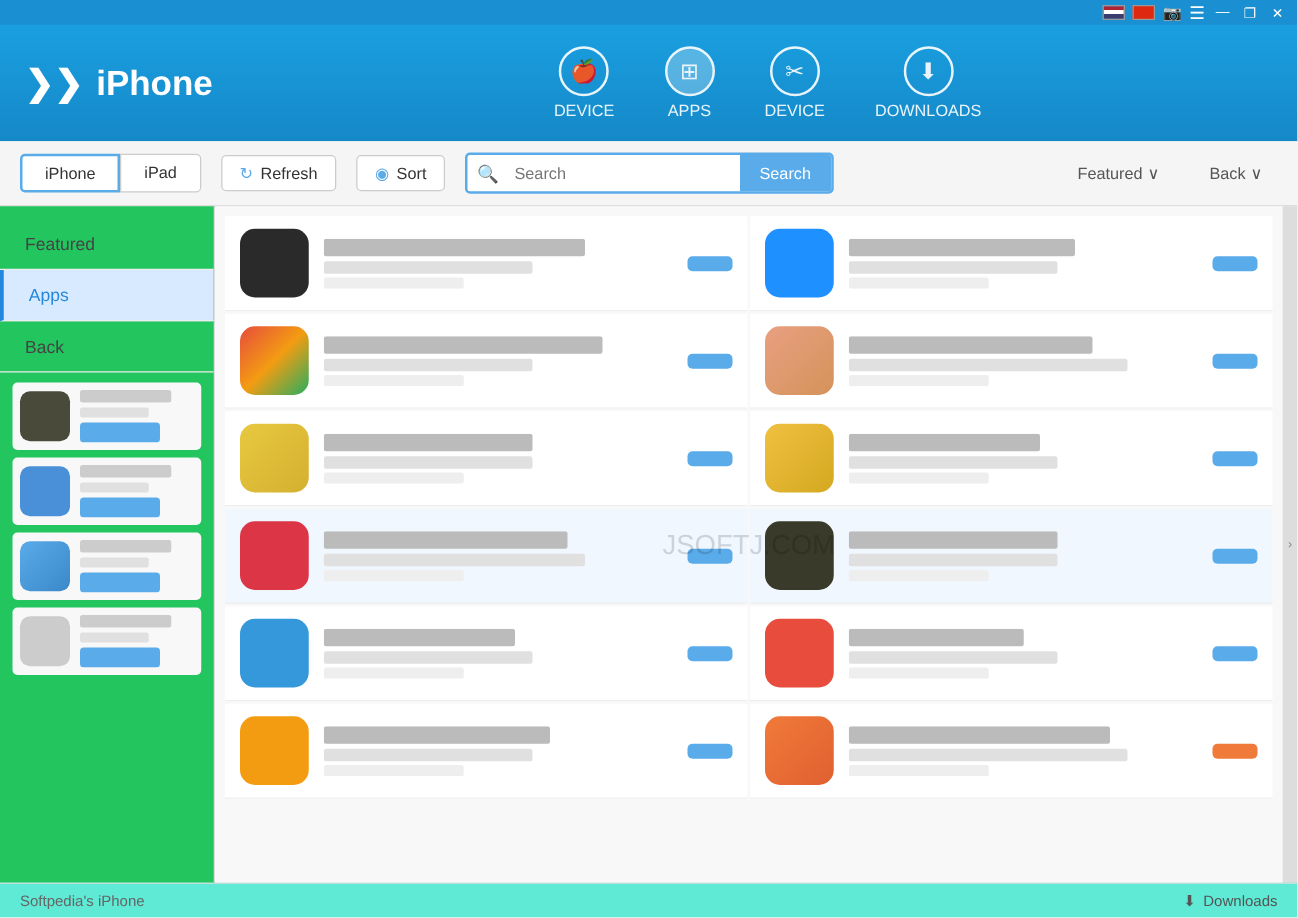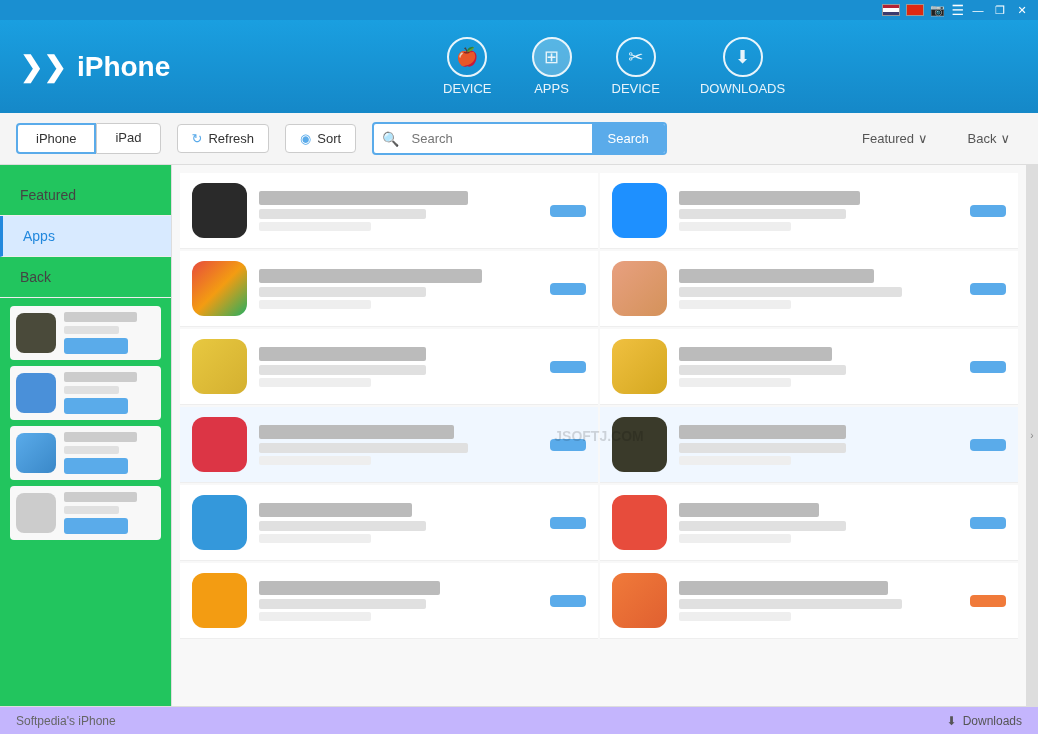--- a/index.html
+++ b/index.html
@@ -229,21 +229,21 @@
       font-size: 12px;
       cursor: pointer;
       flex-shrink: 0;
     }
     .get-btn-orange {
       background: #f07a3a;
     }
 
     
     .status-bar {
-      background: #c4b5fd;
+      background: #5eead4;
       border-top: 1px solid #ddd;
       height: 30px;
       display: flex;
       align-items: center;
       padding: 0 16px;
       justify-content: space-between;
       font-size: 12px;
       color: #666;
     }
     .downloads-btn {
@@ -264,22 +264,22 @@
     .icon-yellow { background: #f39c12; }
     .icon-sidebar1 { background: #4a4a3a; }
     .icon-sidebar2 { background: #4a90d9; }
 
     .watermark {
       position: absolute;
       top: 50%;
       left: 50%;
       transform: translate(-50%, -50%);
       color: rgba(0,0,0,0.15);
-      font-size: 14px;
-      font-weight: bold;
+      font-size: 22px;
+      font-weight: normal;
       pointer-events: none;
       z-index: 10;
       white-space: nowrap;
     }
 
     .content-wrapper {
       position: relative;
       flex: 1;
       display: flex;
       flex-direction: column;

